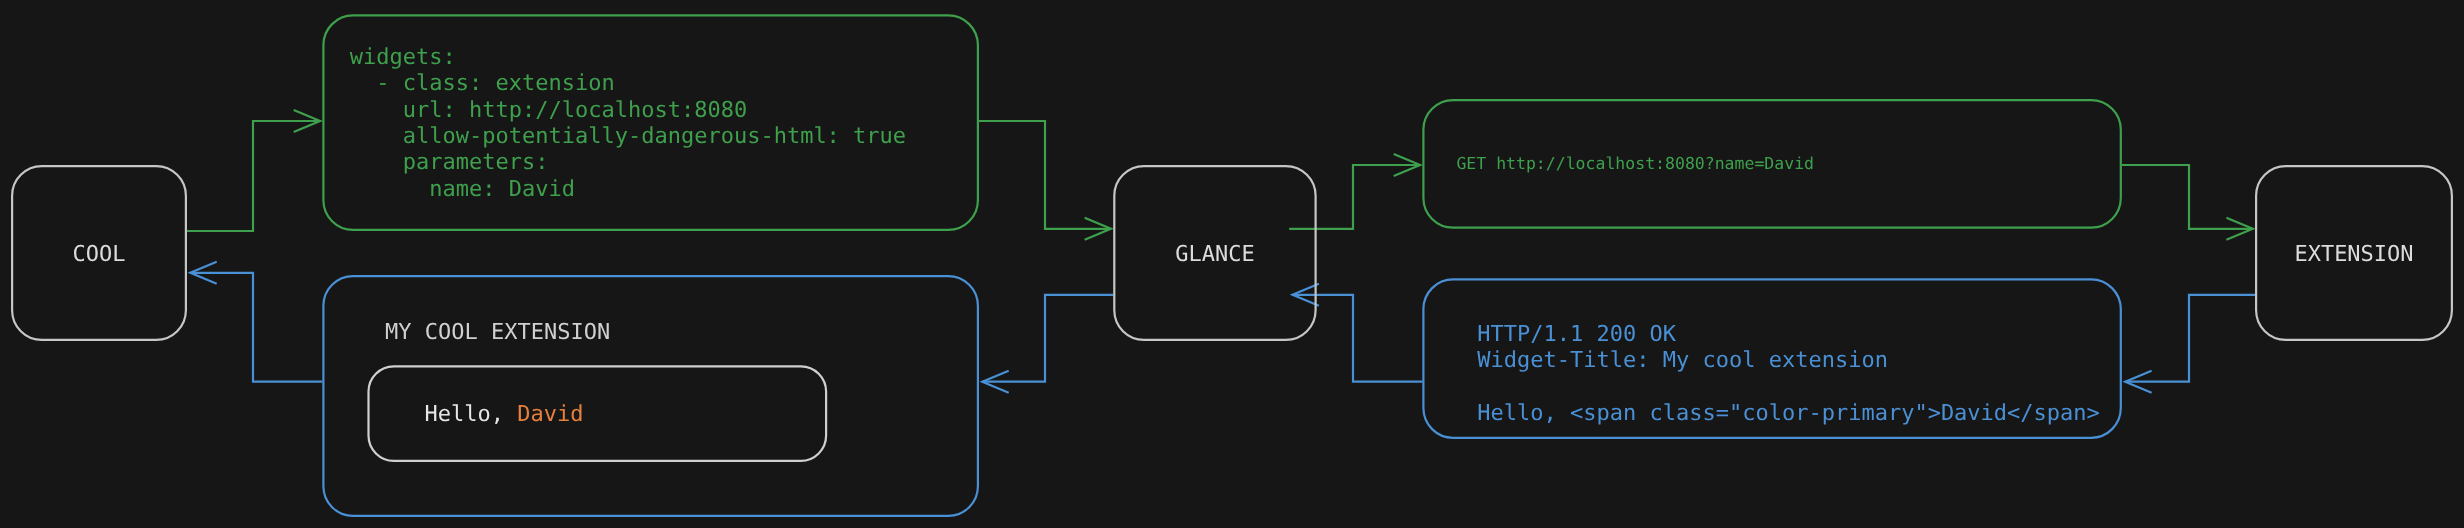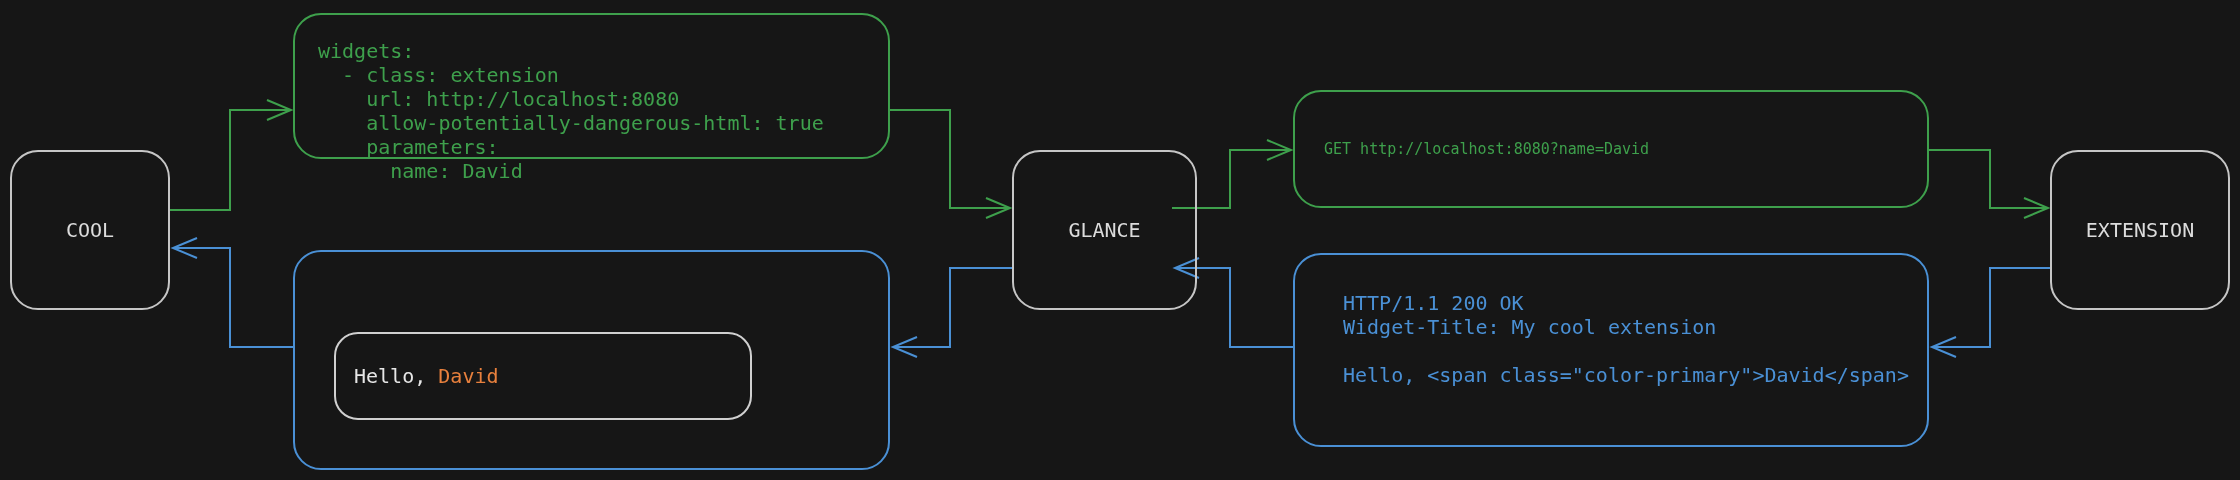--- a/index.html
+++ b/index.html
@@ -18,41 +18,41 @@
     display:flex;align-items:center;justify-content:center;
     color:#dcdcdc;font-size:20px;
   }
   .node-user{left:10px;top:150px;width:160px;height:160px;}
   .node-glance{left:1012px;top:150px;width:185px;height:160px;}
   .node-extension{left:2050px;top:150px;width:180px;height:160px;}
 
   .green-box{border:2px solid #3ea04c;color:#3ea04c;}
   .blue-box{border:2px solid #4a90d5;color:#4a90d5;}
 
-  .config-box{left:293px;top:13px;width:597px;height:146px;
+  .config-box{left:293px;top:13px;width:597px;height:197px;
     padding:24px 0 0 23px;font-size:20px;line-height:24px;}
   .request-box{left:1293px;top:90px;width:636px;height:118px;
     display:flex;align-items:center;padding-left:29px;font-size:15px;}
-  .response-box{left:1293px;top:253px;width:636px;height:194px;
+  .response-box{left:1293px;top:253px;width:636px;height:146px;
     padding:36px 0 0 48px;font-size:20px;line-height:24px;}
   .widget-box{left:293px;top:250px;width:597px;height:220px;}
 
   .code-line{white-space:pre;}
 
   .widget-title{
     margin:37px 0 0 55px;color:#d0d0d0;font-size:20px;line-height:24px;
     white-space:pre;
   }
   .inner-box{
     position:absolute;left:39px;top:80px;width:418px;height:88px;
     border:2px solid #d0d0d0;border-radius:24px;box-sizing:border-box;
     display:flex;align-items:center;padding-left:18px;
     font-size:20px;
   }
-  .greeting-prefix{color:#e6e6e6;white-space:pre;}
+  .greeting-prefix{color:#e6e6e6;white-space:pre;margin-left:32px;}
   .greeting-name{color:#e8803d;}
 </style>
 </head>
 <body>
 
 <div class="stage">
 
   <svg class="wires" viewBox="0 0 2240 480" xmlns="http://www.w3.org/2000/svg">
     <defs>
       <marker id="arrow-green" markerUnits="userSpaceOnUse" markerWidth="30" markerHeight="28" refX="26" refY="13" orient="auto">
@@ -98,19 +98,20 @@
   </div>
 
   <div class="box blue-box response-box">
       <div class="code-line">HTTP/1.1 200 OK</div>
       <div class="code-line">Widget-Title: My cool extension</div>
       <div class="code-line">&nbsp;</div>
       <div class="code-line">Hello, &lt;span class="color-primary"&gt;David&lt;/span&gt;</div>
     </div>
 
   <div class="box blue-box widget-box">
+    <div class="widget-title">MY COOL EXTENSION</div>
     <div class="inner-box">
       <span class="greeting-prefix">Hello, </span>
         <span class="greeting-name">David</span>
     </div>
   </div>
 
 </div>
 
 </body></html>

